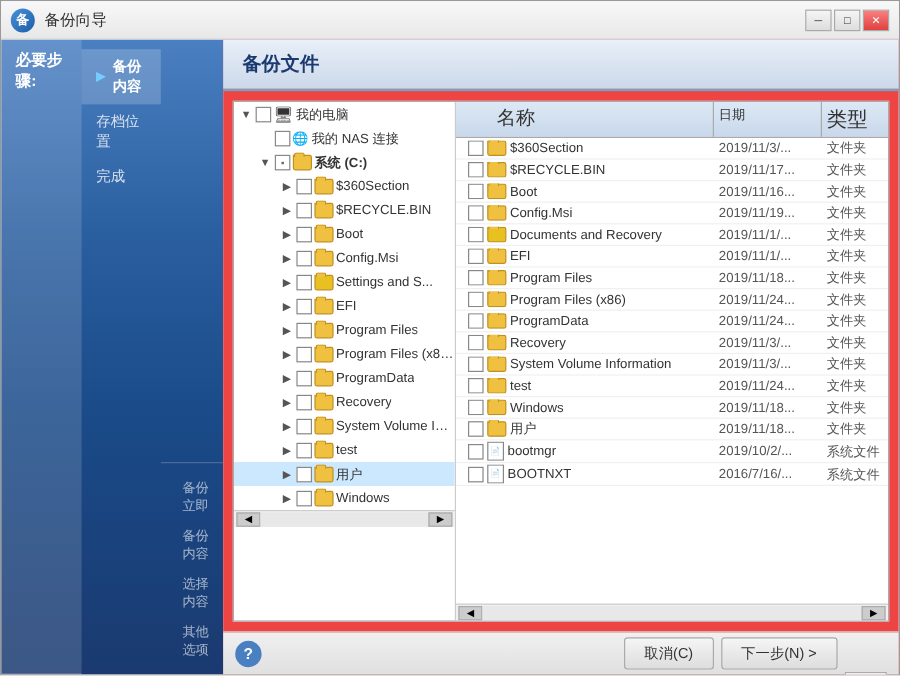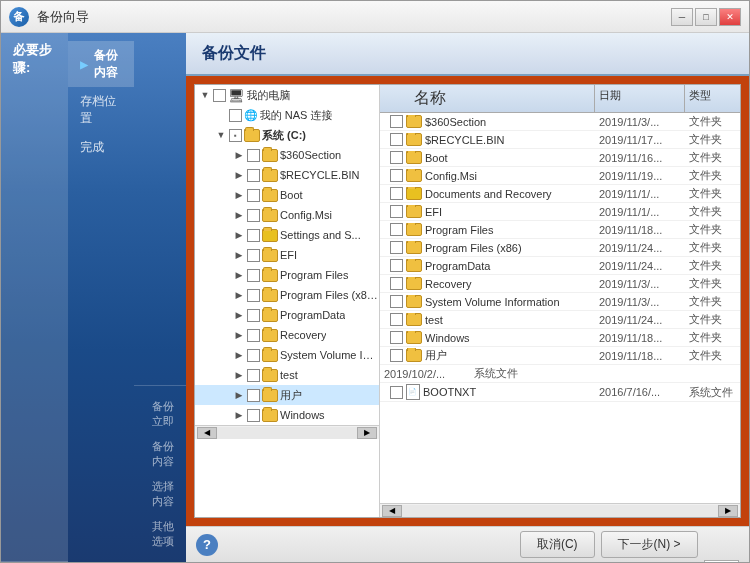--- a/index.html
+++ b/index.html
@@ -136,21 +136,21 @@
       color: rgba(255,255,255,0.6);
       font-size: 11px;
       cursor: pointer;
     }
 
     
     .content {
       flex: 1;
       display: flex;
       flex-direction: column;
-      background: #c2410c;
+      background: #ef4444;
       justify-content: space-between;
     }
 
     .content-header {
       background: linear-gradient(to bottom, #e8f0f8, #ccd8ea);
       padding: 10px 16px;
       border-bottom: 2px solid #7a9fc0;
     }
 
     .content-title {
@@ -285,21 +285,21 @@
       width: 90px;
       padding: 3px 4px;
       font-size: 11px;
       color: #333;
       border-right: 1px solid #aaa;
     }
 
     .list-col-type {
       width: 55px;
       padding: 3px 4px;
-      font-size: 11px;
+      font-size: 17px;
       color: #333;
     }
 
     .list-row {
       display: flex;
       align-items: center;
       padding: 1px 0;
       cursor: pointer;
       border-bottom: 1px solid #f0f0f0;
     }
@@ -735,20 +735,25 @@
                 <div class="list-row">
     <div class="row-name">
       <div class="row-checkbox"></div>
       <div class="list-folder-icon "></div>
       <span>用户</span>
     </div>
     <div class="row-date">2019/11/18...</div>
     <div class="row-type">文件夹</div>
   </div>
                 <div class="list-row">
+    <div class="row-name">
+      <div class="row-checkbox"></div>
+      <div class="list-file-icon">📄</div>
+      <span>bootmgr</span>
+    </div>
     <div class="row-date">2019/10/2/...</div>
     <div class="row-type">系统文件</div>
   </div>
                 <div class="list-row">
     <div class="row-name">
       <div class="row-checkbox"></div>
       <div class="list-file-icon">📄</div>
       <span>BOOTNXT</span>
     </div>
     <div class="row-date">2016/7/16/...</div>

